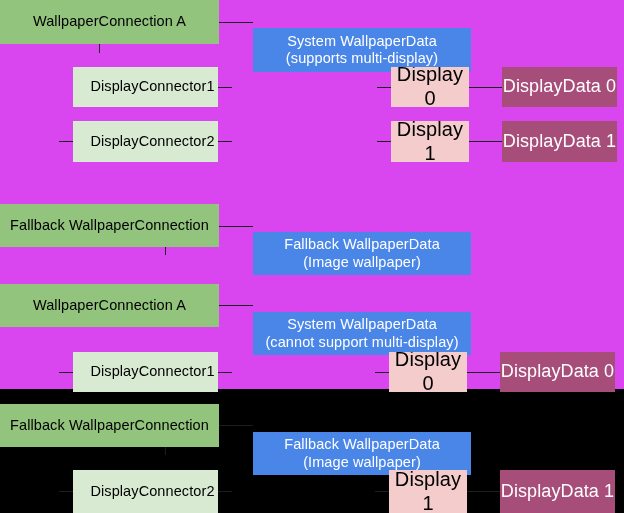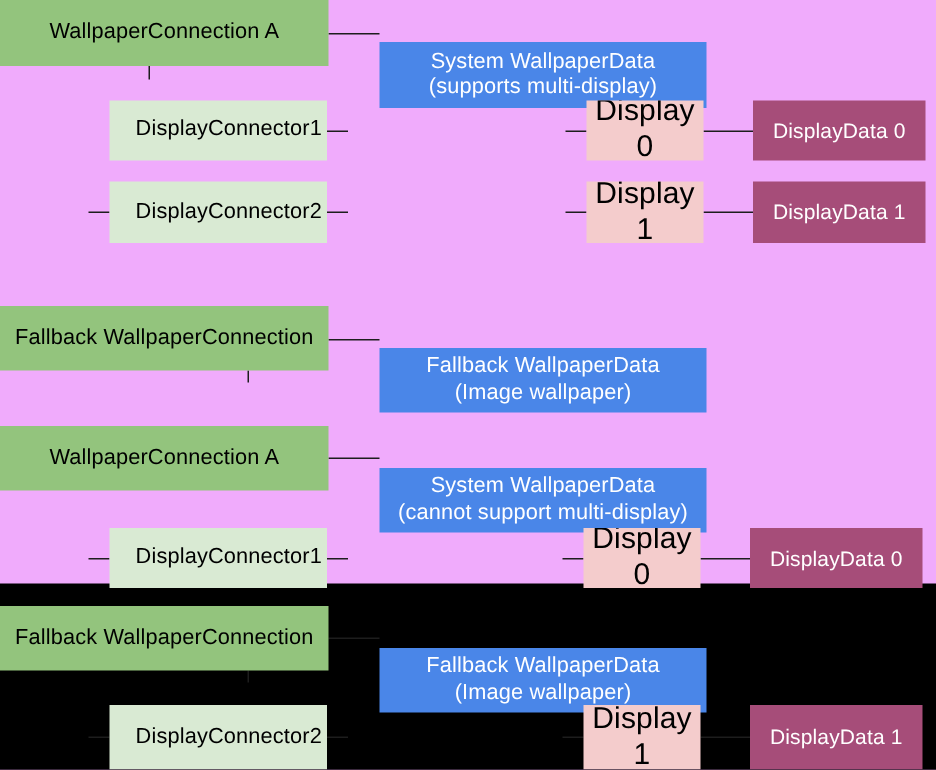--- a/index.html
+++ b/index.html
@@ -13,21 +13,21 @@
     position: relative;
     overflow: hidden;
     font-family: "Liberation Sans", sans-serif;
   }
   #diagram-canvas {
     position: absolute;
     left: 0;
     top: 0;
     width: 624px;
     height: 389px;
-    background: #f0abfc;
+    background: #d946ef;
   }
   .node {
     position: absolute;
     box-sizing: border-box;
     display: flex;
     align-items: center;
     justify-content: center;
     text-align: center;
     line-height: 1.18;
     letter-spacing: 0.1px;
@@ -37,21 +37,21 @@
   .node-label {
     display: block;
     width: 100%;
     white-space: pre-line;
   }
   
   .n-green      { background: #93c47d; color: #000000; font-size: 14.5px; }
   .n-lightgreen { background: #d9ead3; color: #000000; font-size: 14.5px; padding-left: 14px; }
   .n-blue       { background: #4a86e8; color: #ffffff; font-size: 14.5px; margin-top: 28px; }
   .n-pink       { background: #f4cccc; color: #000000; font-size: 20px; }
-  .n-magenta    { background: #a64d79; color: #ffffff; font-size: 14px; }
+  .n-magenta    { background: #a64d79; color: #ffffff; font-size: 18px; }
 
   
   .conn {
     position: absolute;
     background: #1d1d1d;
     height: 1px;
   }
   .conn-v {
     position: absolute;
     background: #1d1d1d;

